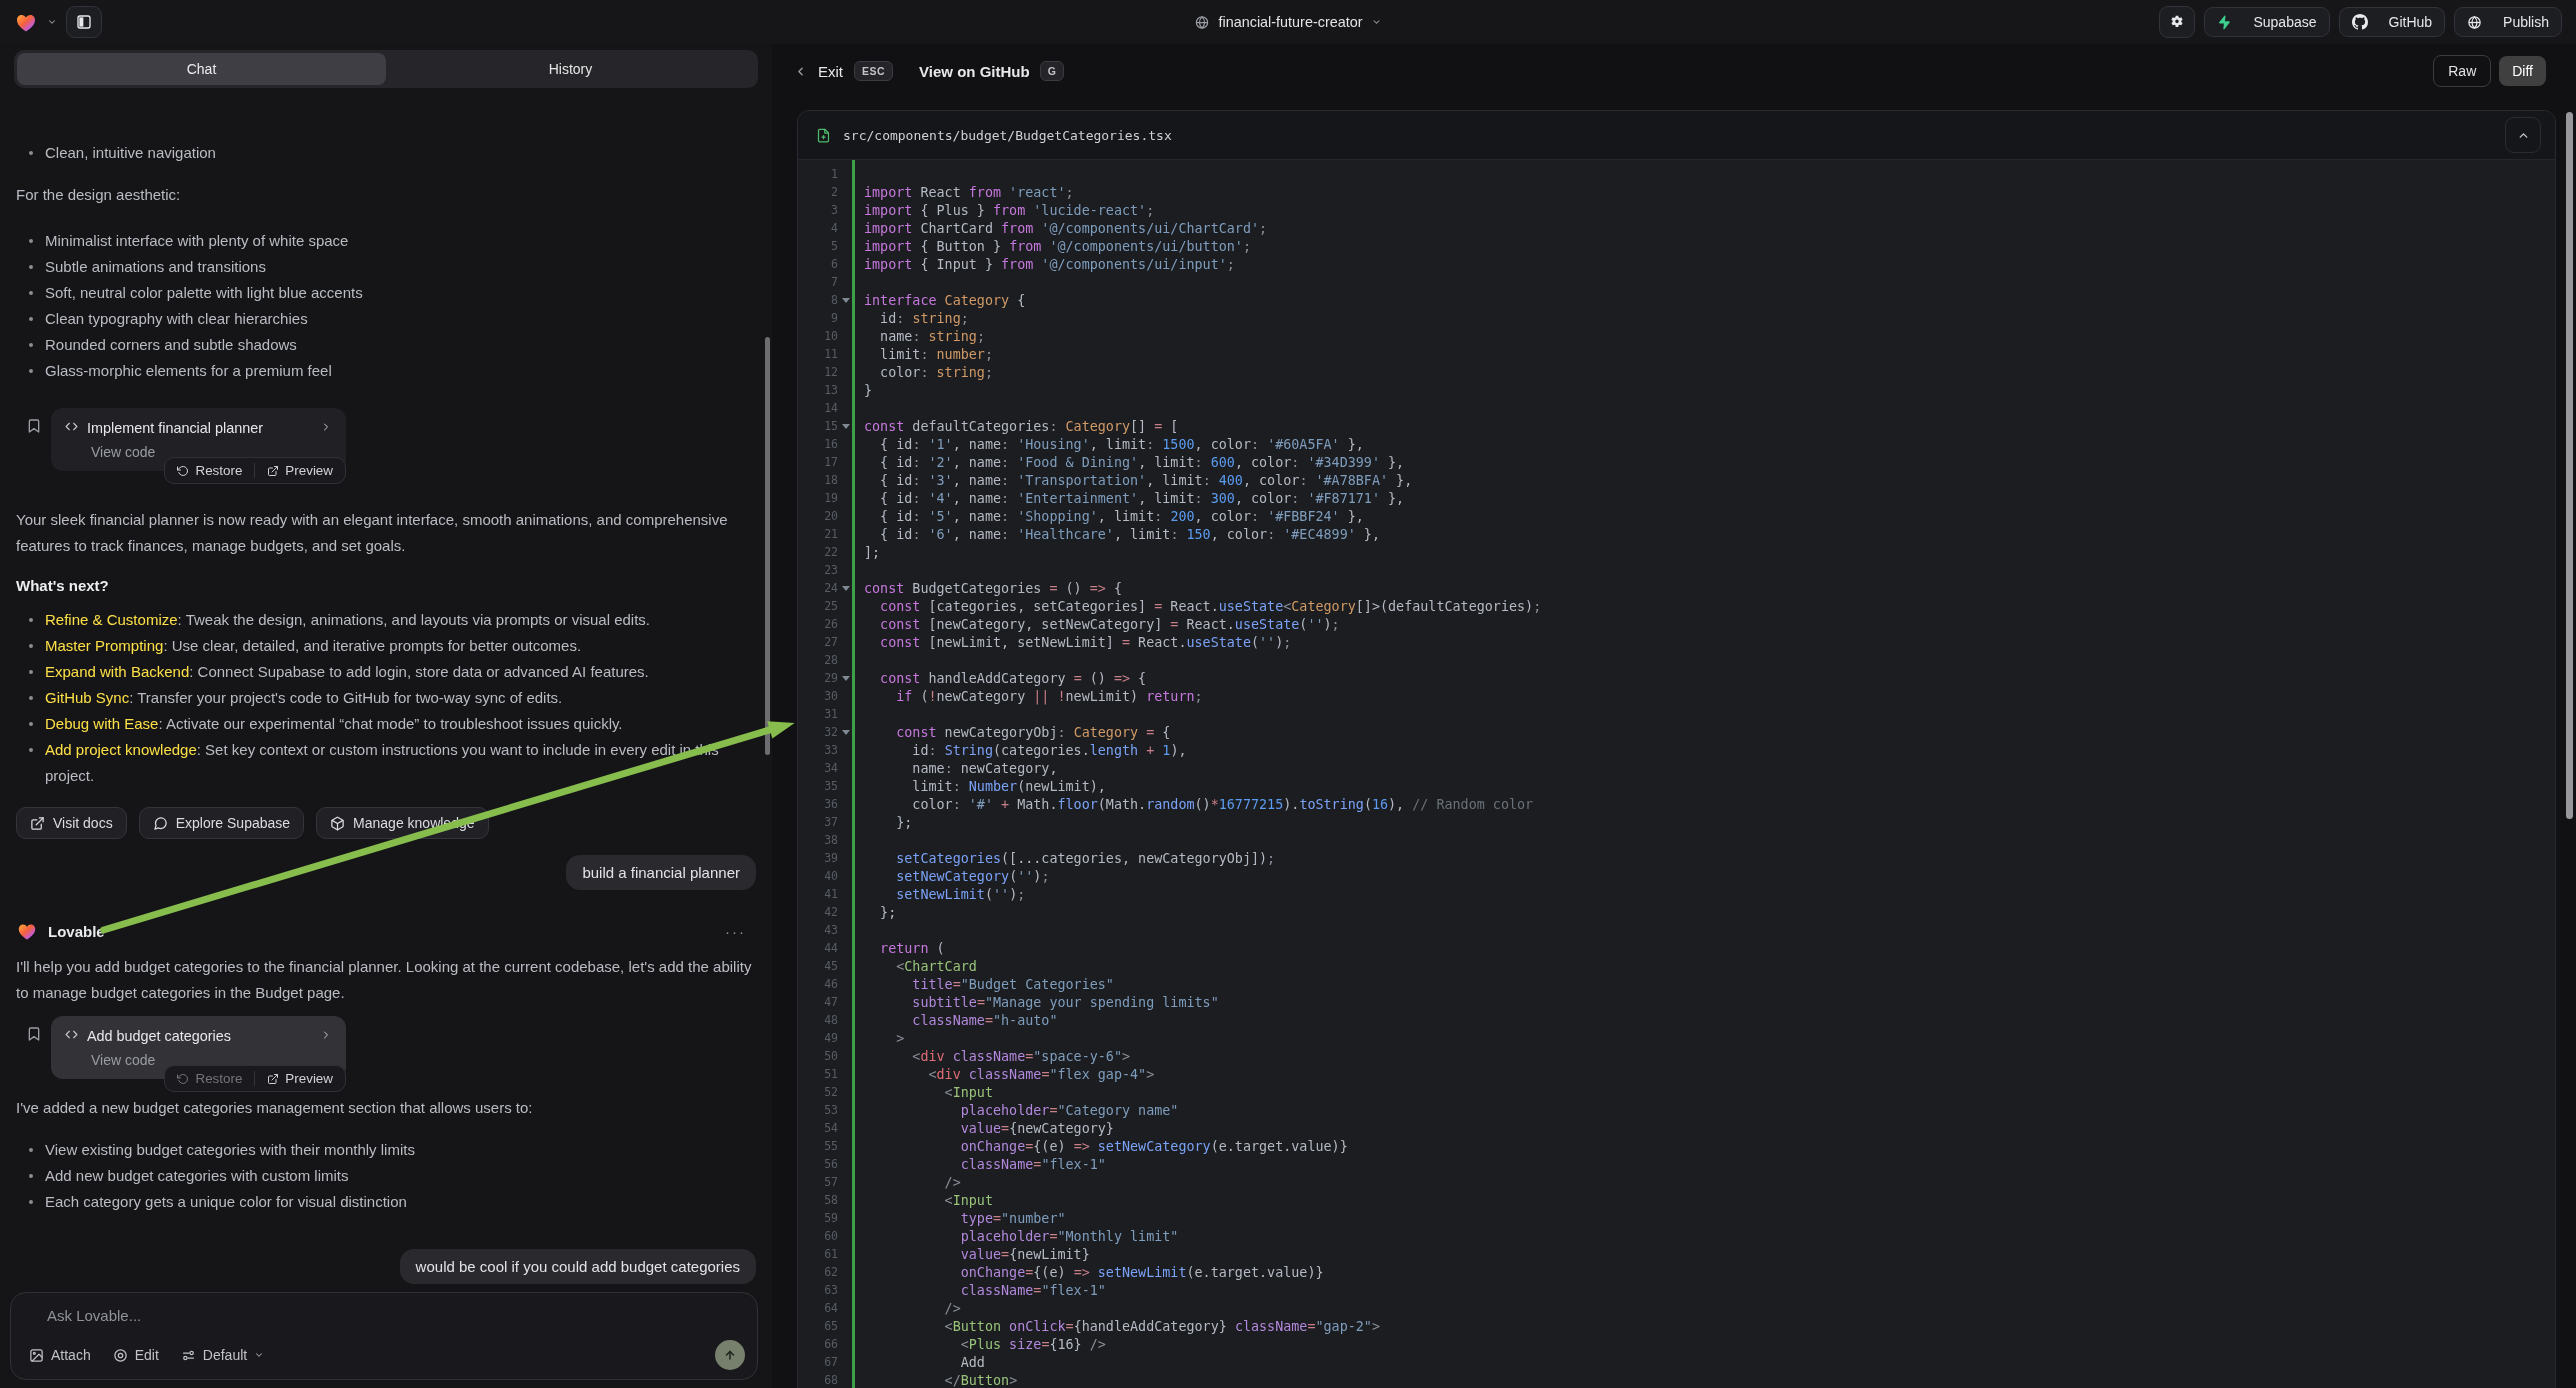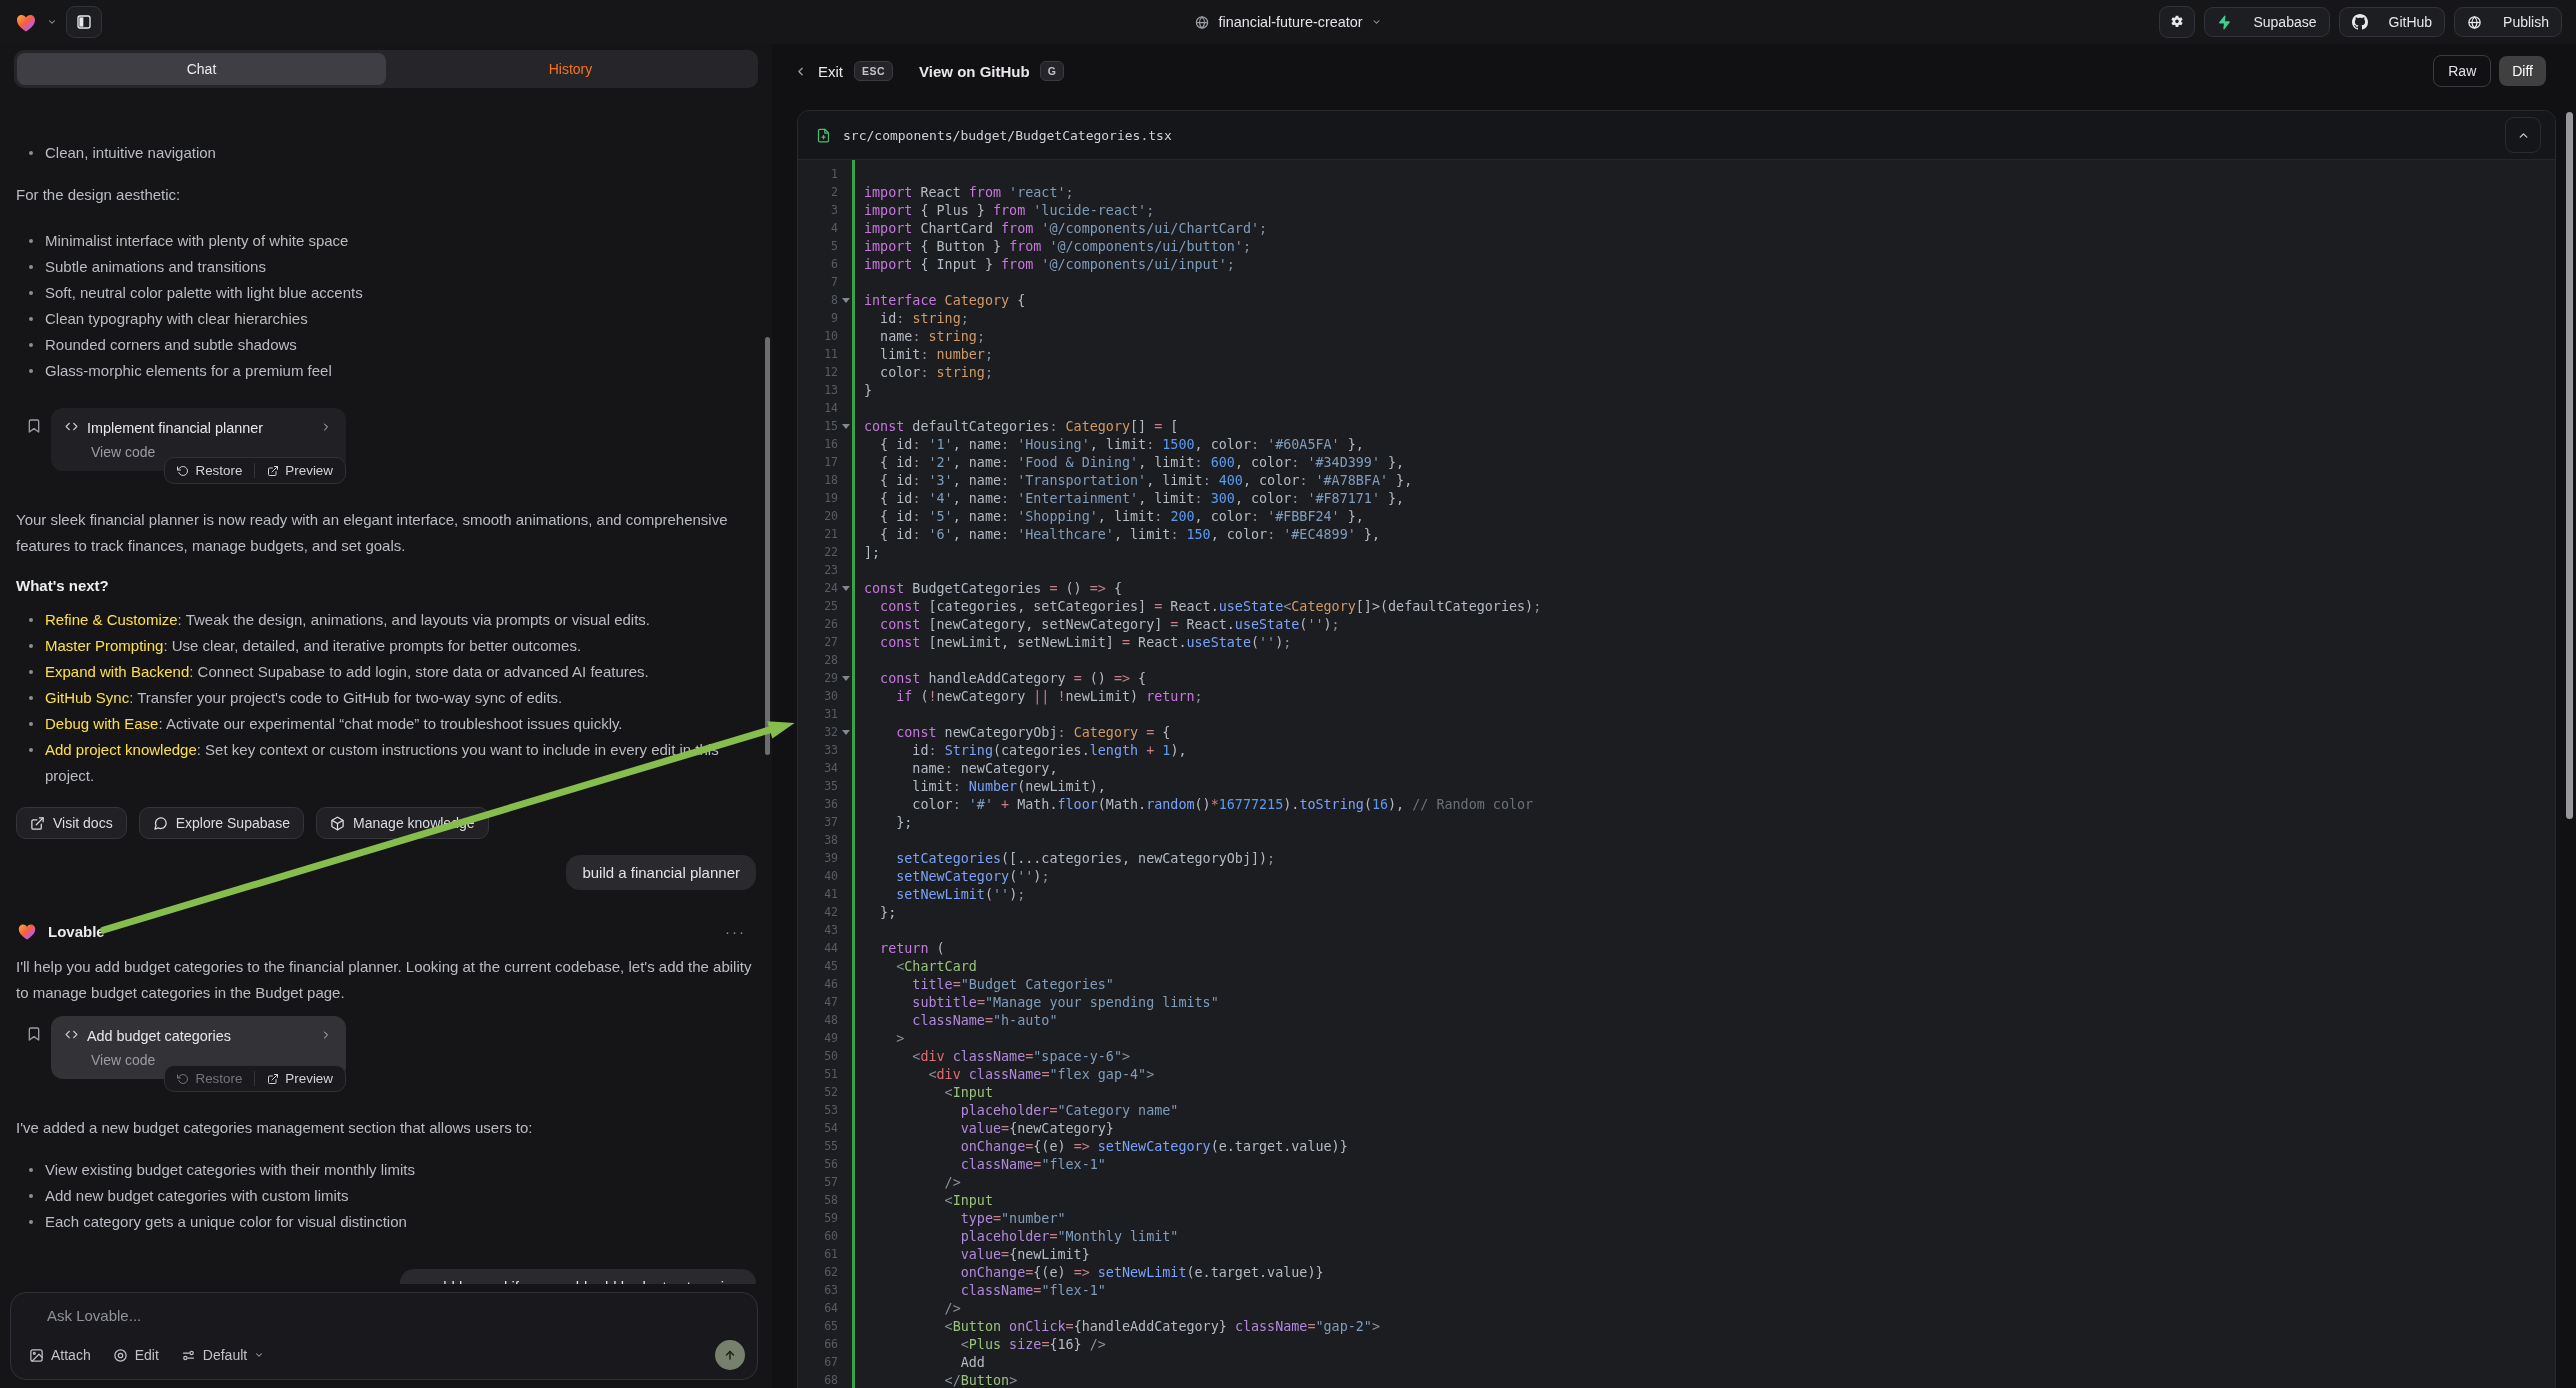--- a/index.html
+++ b/index.html
@@ -19,21 +19,21 @@
              display:flex;align-items:center;gap:9px;color:#e3e4e8;font-size:14.4px}
   .tb-right{margin-left:auto;display:flex;align-items:center;gap:9px;padding-right:14px}
   .tb-btn{display:flex;align-items:center;gap:21px;height:30px;padding:0 12px;border:1px solid #32333a;
           border-radius:9px;background:#1d1e22;color:#e6e7ea;font-size:14px}
   .chev{color:#9a9da4}
 
   
   .chat-panel{position:absolute;top:44px;left:0;width:772px;bottom:0;background:#151518}
   .tabs{position:absolute;top:6px;left:14px;right:14px;height:38px;background:#26262a;border-radius:10px;
         padding:3px;display:flex;box-sizing:border-box}
-  .tab{flex:1;display:flex;align-items:center;justify-content:center;font-size:14px;color:#f97316;border-radius:8px}
+  .tab{flex:1;display:flex;align-items:center;justify-content:center;font-size:14px;color:#e5e5e5;border-radius:8px}
   .tab.active{background:#3e3e44;color:#ededf0}
   .chat-scroll{position:absolute;top:92px;left:0;right:0;bottom:104px;padding:4px 16px 0;overflow:hidden;box-sizing:border-box}
   .para{font-size:15px;line-height:26px;color:#b9bcc2}
   .chat-h{font-size:15px;line-height:26px;font-weight:700;color:#eceef0}
   ul.blts{list-style:none;margin:0;padding:0}
   .blts li{display:flex;font-size:15px;line-height:26px;color:#b9bcc2}
   .dot{width:4px;height:4px;border-radius:50%;background:#8a8d93;margin:11px 12px 0 13px;flex:none}
   .blt-t b{color:#fde047;font-weight:400}
   .vc-row{display:flex;gap:9px;padding-left:10px;position:relative}
   .bm{color:#9a9da3;margin-top:10px}
@@ -377,21 +377,21 @@
                   <path d="M18 13v6a2 2 0 0 1-2 2H5a2 2 0 0 1-2-2V8a2 2 0 0 1 2-2h6"></path>
                   <polyline points="15 3 21 3 21 9"></polyline>
                   <line x1="10" y1="14" x2="21" y2="3"></line>
                 </svg>
               </span>
               <span>Preview</span>
             </span>
           </div>
         </div>
       </div>
-      <div class="para" style="margin-top: 36px;">I've added a new budget categories management section that allows users to:</div>
+      <div class="para" style="margin-top: 16px;">I've added a new budget categories management section that allows users to:</div>
       <ul class="blts" style="margin-top: 16px;">
         <li>
           <span class="dot"></span>
           <span class="blt-t">View existing budget categories with their monthly limits</span>
         </li>
         <li>
           <span class="dot"></span>
           <span class="blt-t">Add new budget categories with custom limits</span>
         </li>
         <li>

